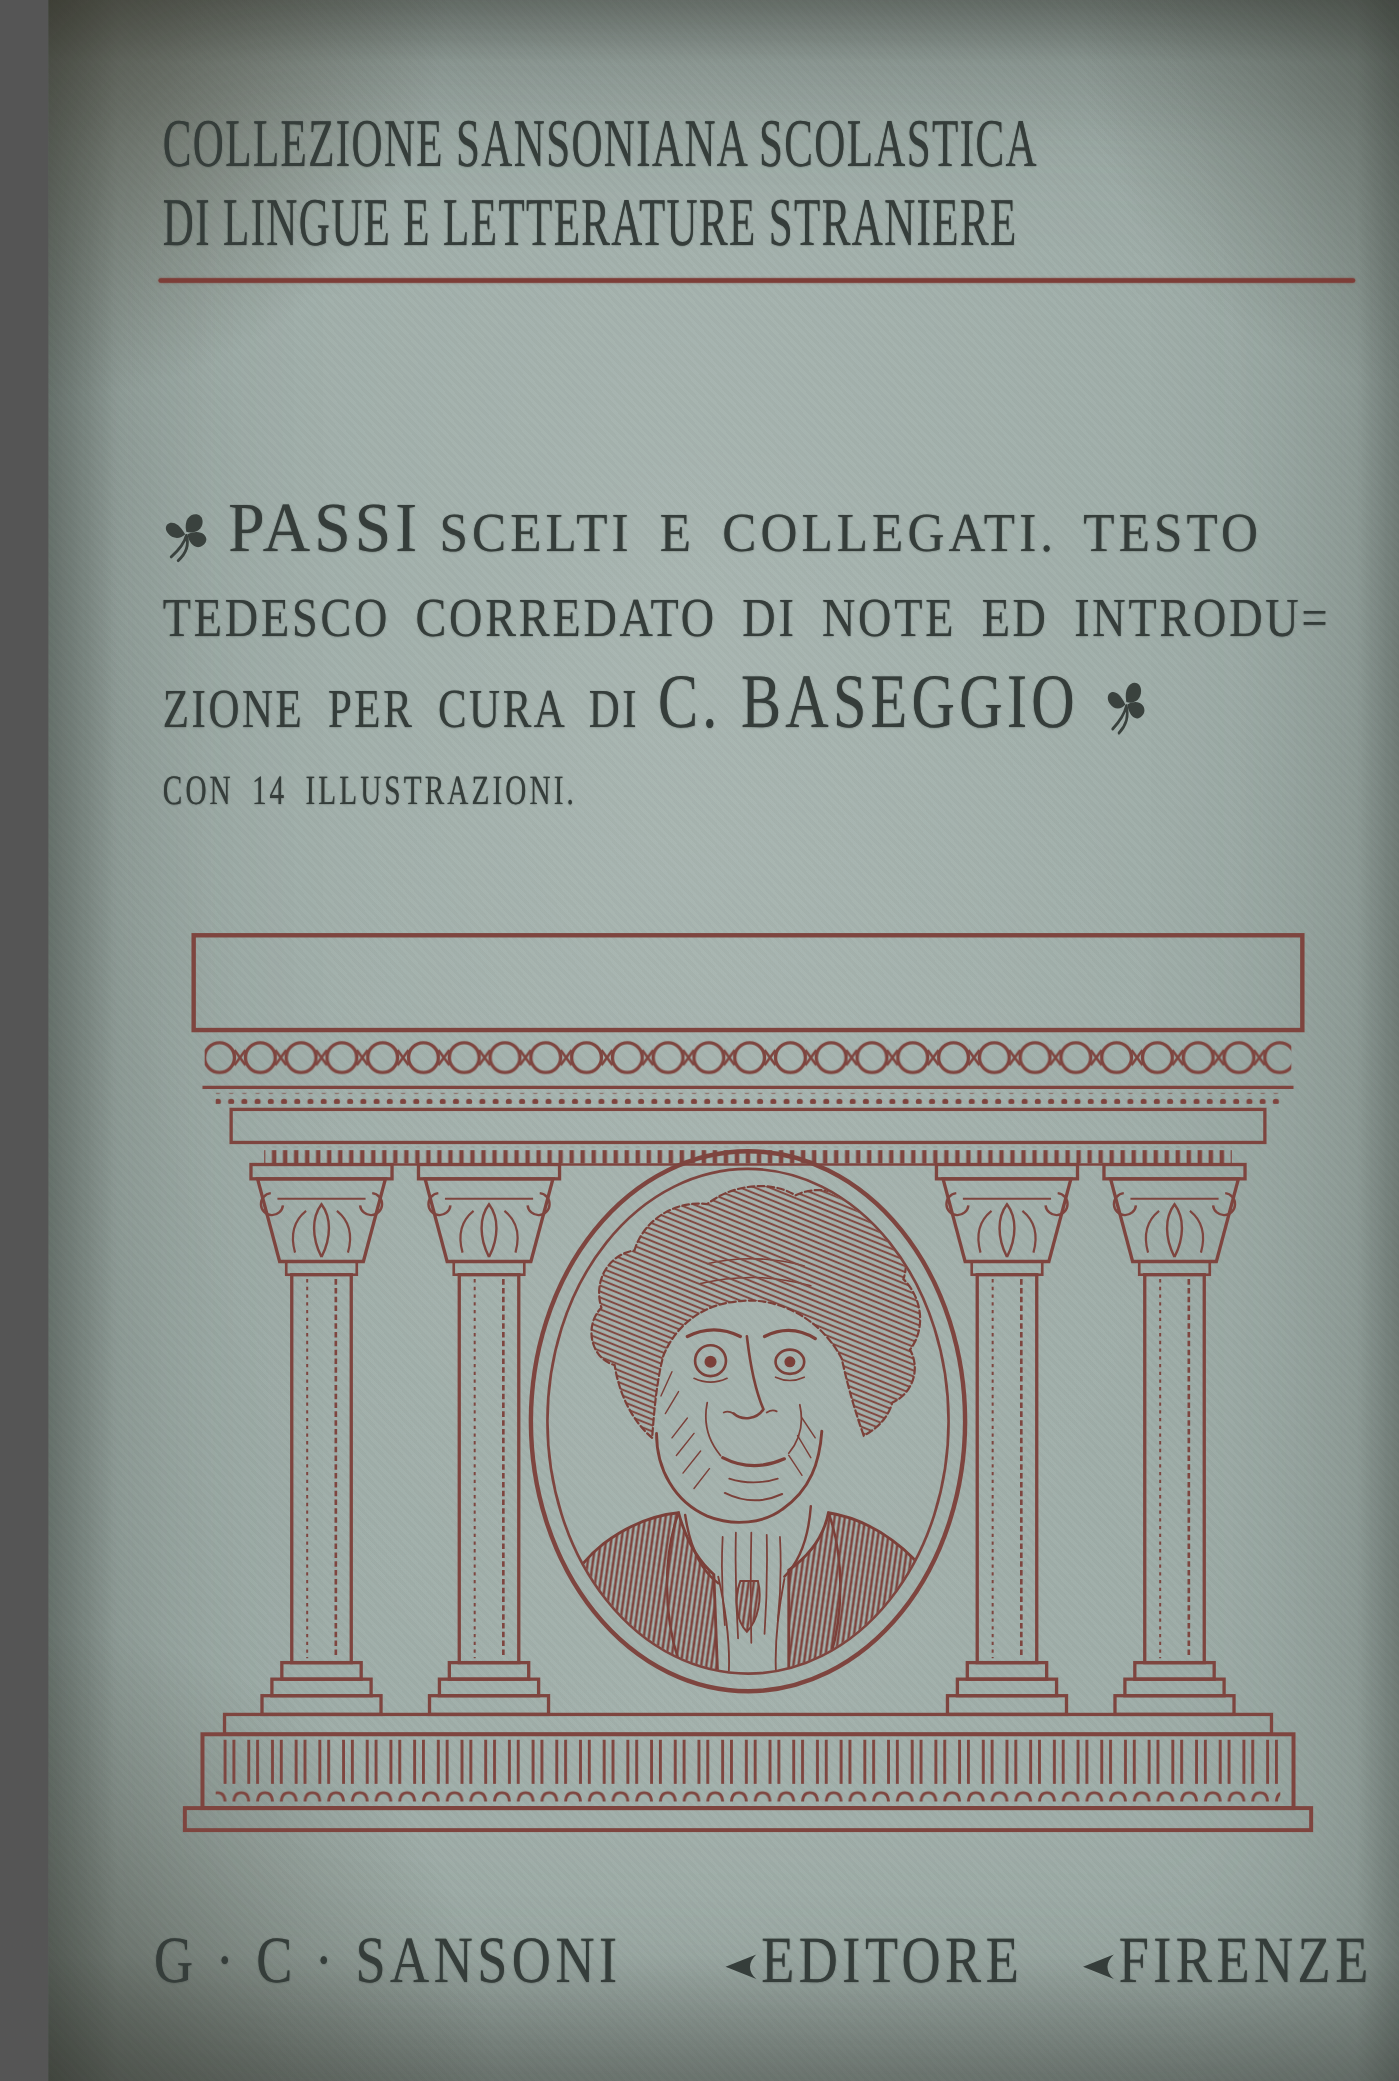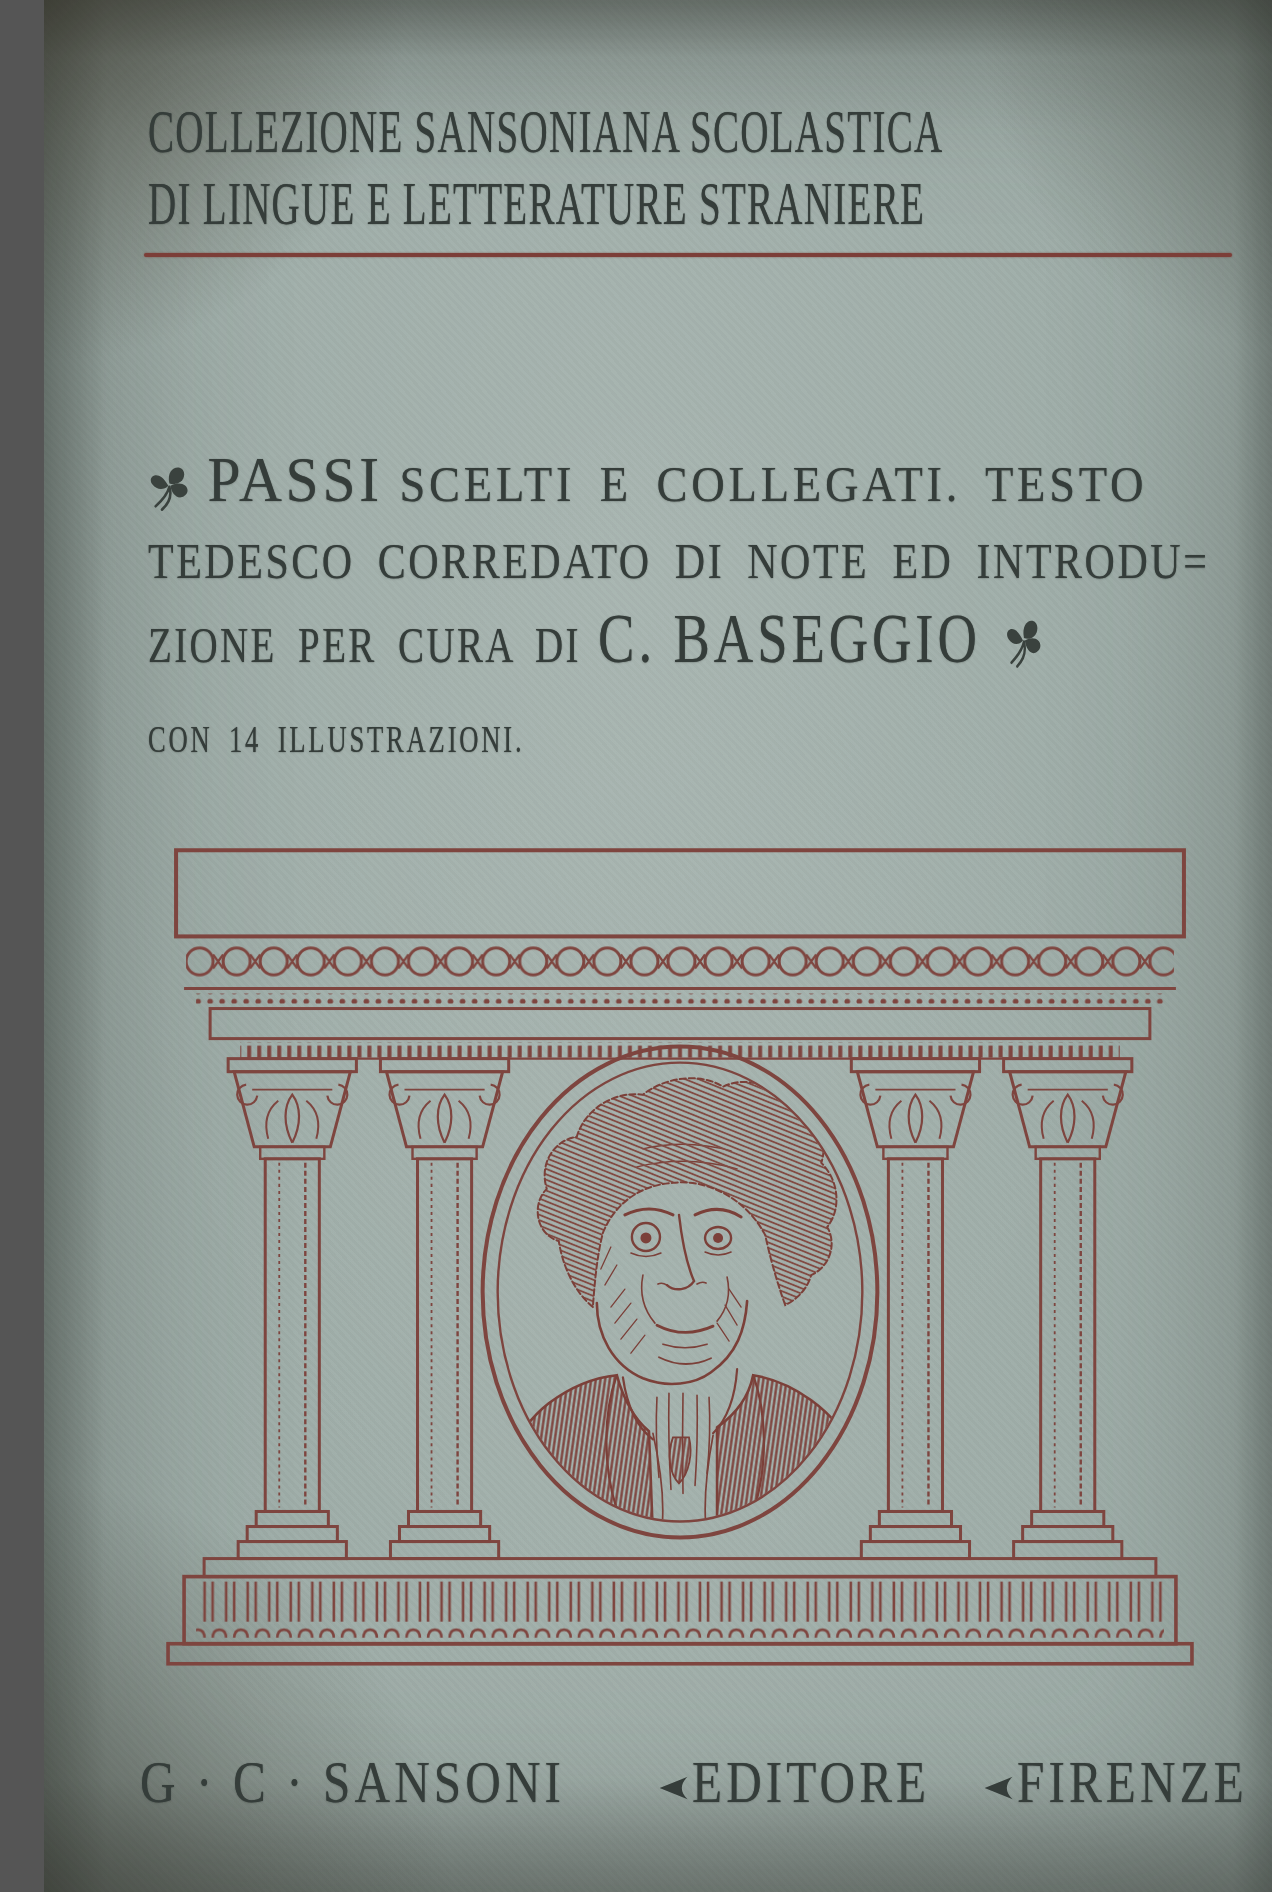--- a/index.html
+++ b/index.html
@@ -79,21 +79,21 @@
   <div class="line baseline-row sx" style="left:104px;top:604px;transform:scaleX(.78);">
     <span class="ink" style="font-size:50px;line-height:1;letter-spacing:3px;word-spacing:12px;">ZIONE PER CURA DI</span>
     <span class="ink" style="font-size:70px;line-height:1;letter-spacing:5px;margin-left:22px;">C. BASEGGIO</span>
     <span class="fleuron" style="align-self:center;transform:translateY(6px);margin-left:30px;">
       <svg width="50" height="54" viewBox="0 0 40 44">
           <use href="#fleuron-sym"></use>
         </svg>
     </span>
   </div>
 
-  <div class="line" style="left:104px;top:720px;">
+  <div class="line" style="left:104px;top:700px;">
     <span class="sx ink" style="transform:scaleX(.70);font-size:38px;line-height:1;letter-spacing:4px;word-spacing:10px;">CON 14 ILLUSTRAZIONI.</span>
   </div>
 
   <svg style="position:absolute;left:100px;top:836px;" width="1072" height="830" viewBox="0 0 1070 828">
     <defs>
       <pattern id="rings" width="37" height="50" patternUnits="userSpaceOnUse">
         <circle cx="18.5" cy="25" r="13.5" fill="none" stroke="#7e453f" stroke-width="3"></circle>
         <path d="M-5 18 L5 32 M-5 32 L5 18 M32 18 L42 32 M32 32 L42 18" stroke="#7e453f" stroke-width="2.4" fill="none"></path>
       </pattern>
       <pattern id="beads" width="12" height="10" patternUnits="userSpaceOnUse">

